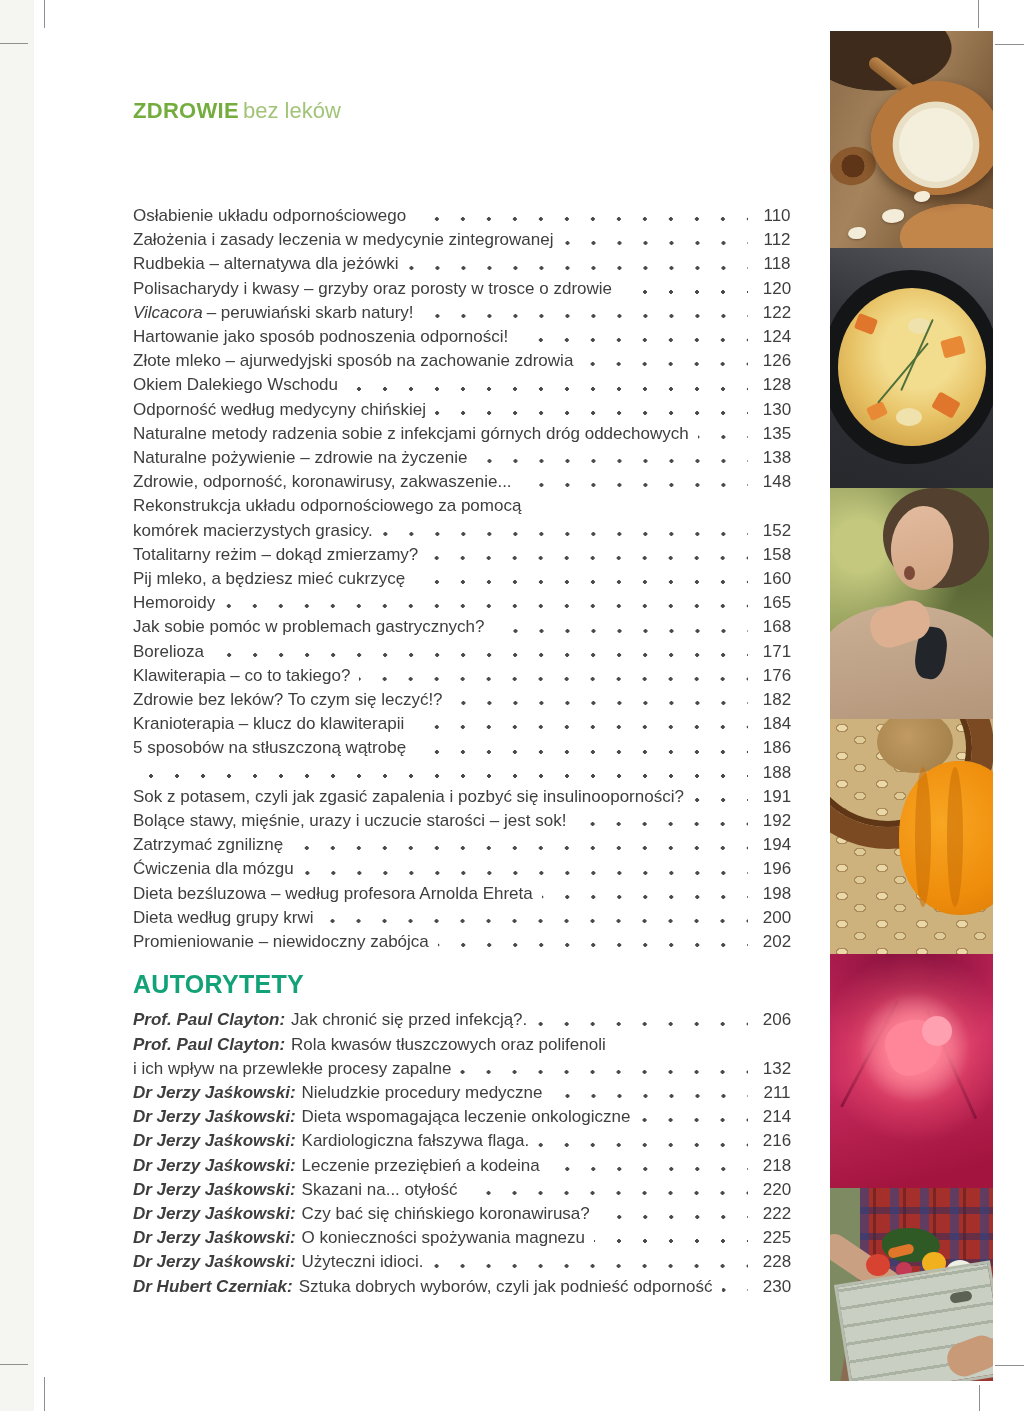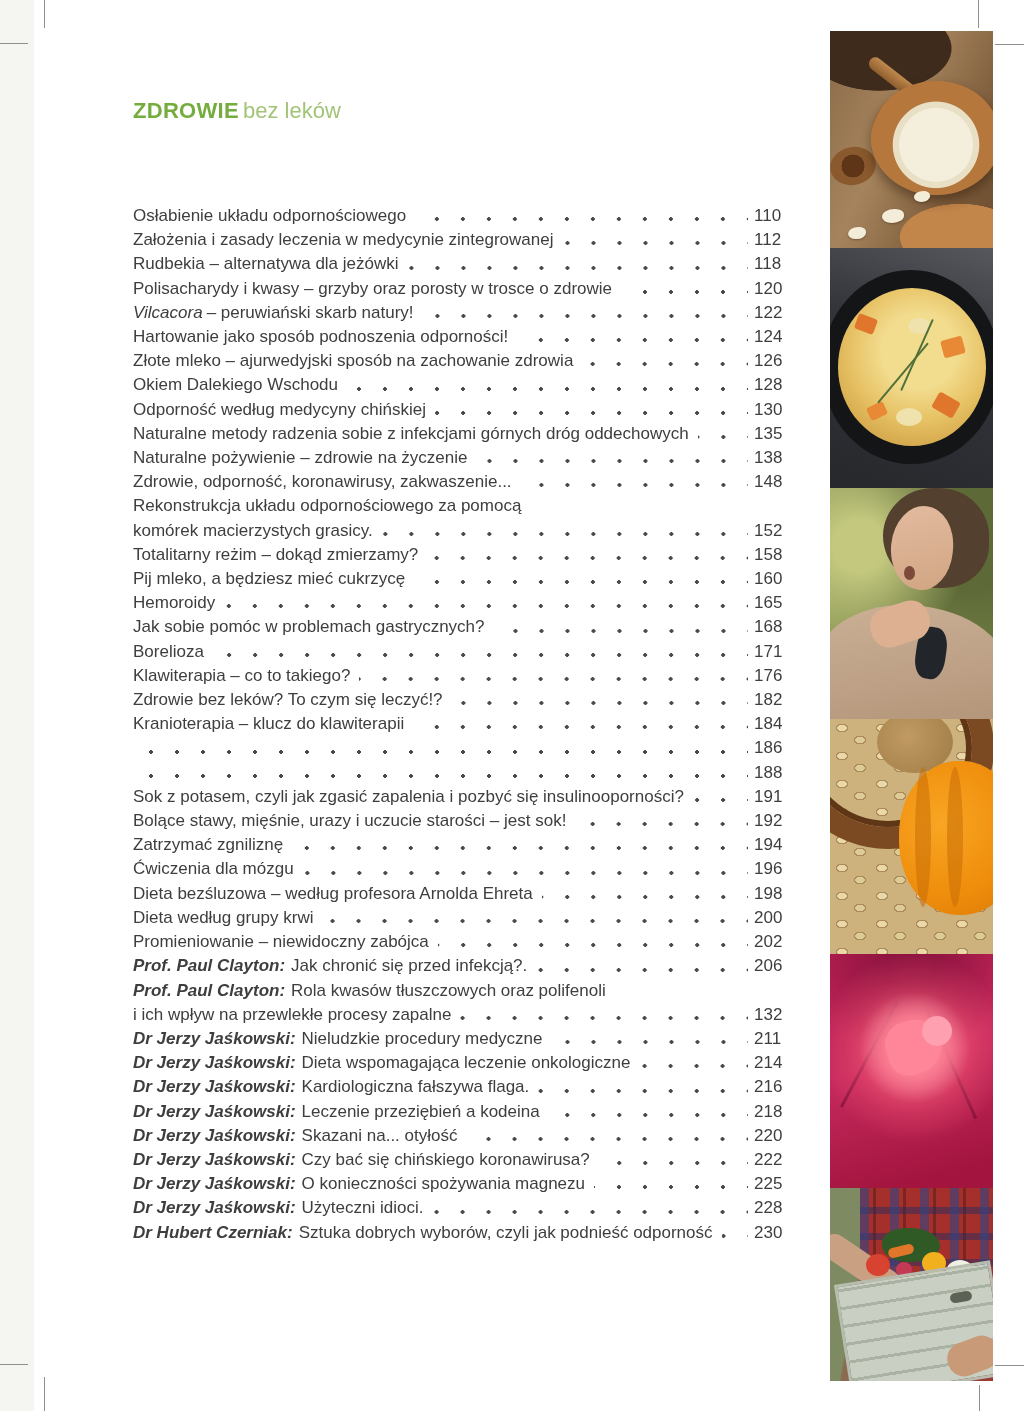--- a/index.html
+++ b/index.html
@@ -17,21 +17,21 @@
   .toc-entry{margin:0;}
   .toc-line{font-size:17px;line-height:24.2px;color:#3e3e3e;}
   .flexline{display:flex;align-items:baseline;}
   .flexline .title{white-space:nowrap;}
   .em-title{font-style:italic;margin-right:4px;white-space:nowrap;text-align:center;}
   .author{font-weight:700;font-style:italic;margin-right:6px;white-space:nowrap;}
   .leader{flex:1 1 auto;min-width:14px;margin:0 6px 0 9px;align-self:stretch;
           background-image:radial-gradient(circle at 3px 3px,#4a4a4a 1.7px,transparent 2px);
           background-size:26px 6px;background-repeat:repeat-x;
           background-position:right 2px bottom 6px;}
-  .pagenum{flex:0 0 auto;width:46px;text-align:left;white-space:nowrap;}
+  .pagenum{flex:0 0 auto;width:46px;text-align:center;white-space:nowrap;}
   .auth-heading{font-size:25px;line-height:30px;font-weight:800;color:#13a278;
                 margin:15px 0 9px 0;letter-spacing:.3px;}
   
   .page-footer{position:absolute;left:54px;top:1437px;font-family:"DejaVu Sans Mono","Liberation Mono",monospace;
                font-size:15.5px;color:#1c1c1c;}
   
   .photo-strip{position:absolute;left:830px;top:31px;width:163px;height:1350px;}
   .photo{position:relative;width:163px;overflow:hidden;}
   .photo *{position:absolute;}
   
@@ -291,20 +291,21 @@
         </div>
         <div class="toc-entry">
           <div class="toc-line flexline">
             <span class="title">Kranioterapia – klucz do klawiterapii</span>
             <span class="leader"></span>
             <span class="pagenum">184</span>
           </div>
         </div>
         <div class="toc-entry">
           <div class="toc-line flexline">
+            <span class="title">5 sposobów na stłuszczoną wątrobę</span>
             <span class="leader"></span>
             <span class="pagenum">186</span>
           </div>
         </div>
         <div class="toc-entry">
           <div class="toc-line flexline">
             <span class="leader"></span>
             <span class="pagenum">188</span>
           </div>
         </div>
@@ -351,20 +352,21 @@
           </div>
         </div>
         <div class="toc-entry">
           <div class="toc-line flexline">
             <span class="title">Promieniowanie – niewidoczny zabójca</span>
             <span class="leader"></span>
             <span class="pagenum">202</span>
           </div>
         </div>
       </div>
+    <div class="auth-heading">AUTORYTETY</div>
     <div id="toc-authors">
         <div class="toc-entry">
           <div class="toc-line flexline">
             <span class="author">Prof. Paul Clayton:</span>
             <span class="title">Jak chronić się przed infekcją?.</span>
             <span class="leader"></span>
             <span class="pagenum">206</span>
           </div>
         </div>
         <div class="toc-entry">

